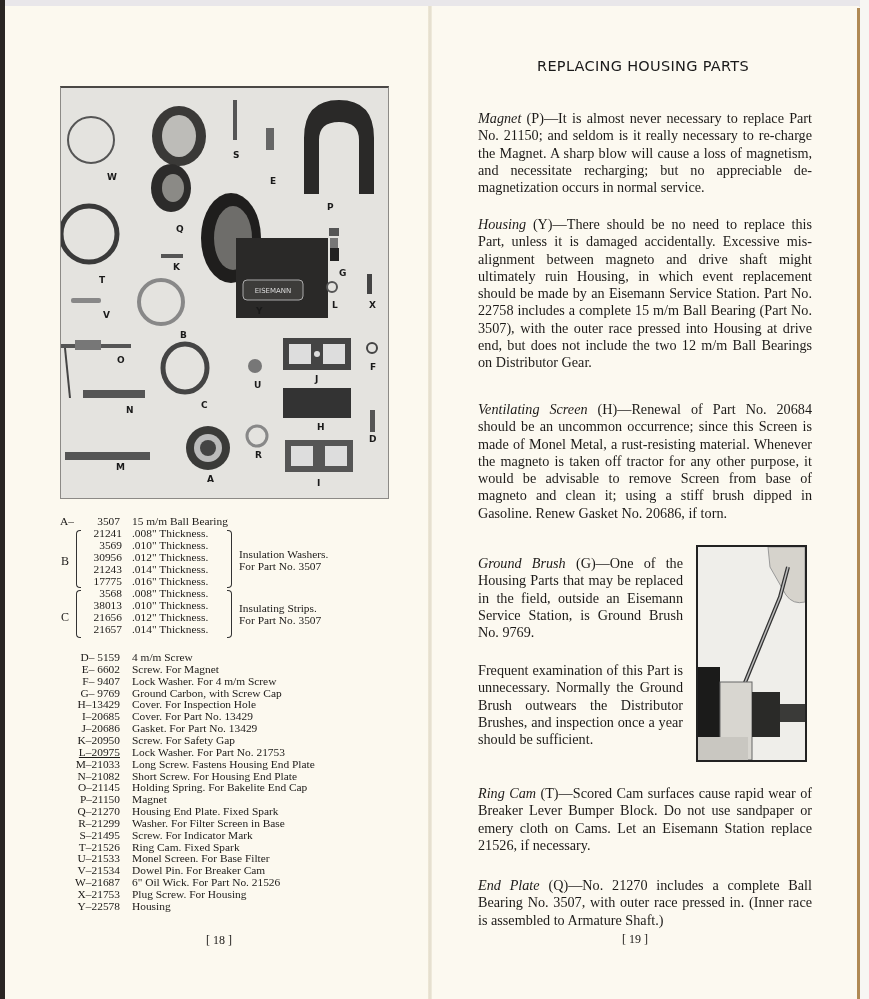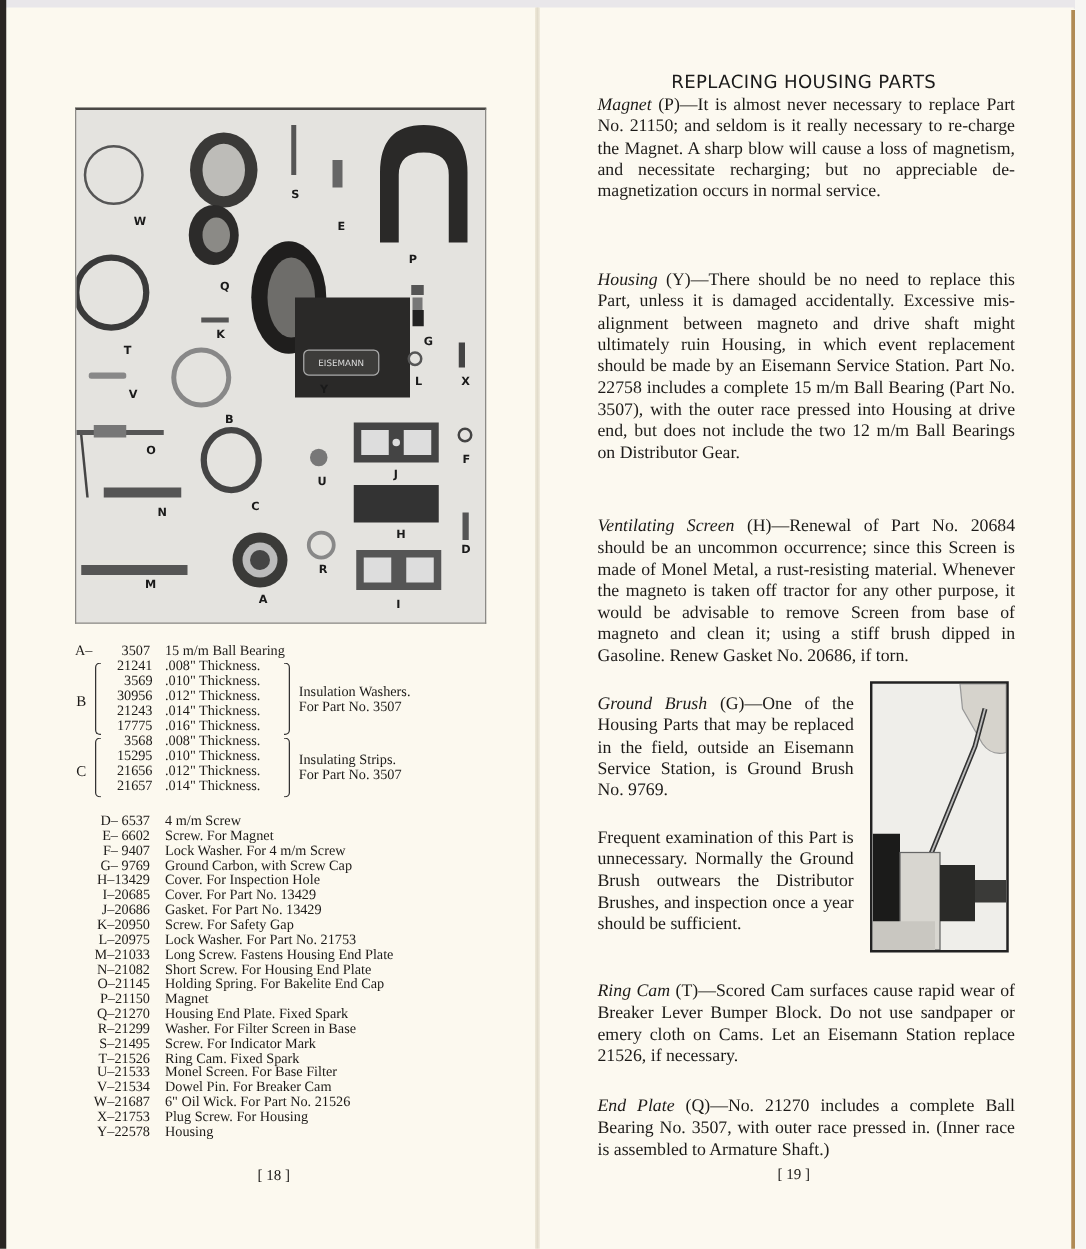--- a/index.html
+++ b/index.html
@@ -201,40 +201,40 @@
     <div>For Part No. 3507</div>
   </div>
 
   <span class="grp-letter" style="left:-1px;top:96px">C</span>
   <div class="brace-l" style="left:14px;top:74px;height:46px"></div>
   <div class="prow" style="top:72px">
       <span class="pnum">3568</span>
       <span class="pdesc">.008" Thickness.</span>
     </div>
   <div class="prow" style="top:84px">
-      <span class="pnum">15295</span>
+      <span class="pnum">38013</span>
       <span class="pdesc">.010" Thickness.</span>
     </div>
   <div class="prow" style="top:96px">
       <span class="pnum">21656</span>
       <span class="pdesc">.012" Thickness.</span>
     </div>
   <div class="prow" style="top:108px">
       <span class="pnum">21657</span>
       <span class="pdesc">.014" Thickness.</span>
     </div>
   <div class="brace-r" style="left:165px;top:74px;height:46px"></div>
   <div class="grp-note" style="left:177px;top:86px">
     <div>Insulating  Strips.</div>
     <div>For Part No. 3507</div>
   </div>
 
   <div id="items-container">
       <div class="prow" style="top: 136px;">
-        <span class="pnum" style="left: -4px; width: 62px;">D– 6537</span>
+        <span class="pnum" style="left: -4px; width: 62px;">D– 5159</span>
         <span class="pdesc">4 m/m Screw</span>
       </div>
       <div class="prow" style="top: 147.85px;">
         <span class="pnum" style="left: -4px; width: 62px;">E– 6602</span>
         <span class="pdesc">Screw. For Magnet</span>
       </div>
       <div class="prow" style="top: 159.7px;">
         <span class="pnum" style="left: -4px; width: 62px;">F– 9407</span>
         <span class="pdesc">Lock Washer. For 4 m/m Screw</span>
       </div>
@@ -252,21 +252,21 @@
       </div>
       <div class="prow" style="top: 207.1px;">
         <span class="pnum" style="left: -4px; width: 62px;">J–20686</span>
         <span class="pdesc">Gasket. For Part No. 13429</span>
       </div>
       <div class="prow" style="top: 218.95px;">
         <span class="pnum" style="left: -4px; width: 62px;">K–20950</span>
         <span class="pdesc">Screw. For Safety Gap</span>
       </div>
       <div class="prow" style="top: 230.8px;">
-        <span class="pnum" style="left: -4px; width: 62px;">L–20975</span>
+        <span class="pnum" style="left: -4px; width: 62px; text-decoration: underline;">L–20975</span>
         <span class="pdesc">Lock Washer. For Part No. 21753</span>
       </div>
       <div class="prow" style="top: 242.65px;">
         <span class="pnum" style="left: -4px; width: 62px;">M–21033</span>
         <span class="pdesc">Long Screw. Fastens Housing End Plate</span>
       </div>
       <div class="prow" style="top: 254.5px;">
         <span class="pnum" style="left: -4px; width: 62px;">N–21082</span>
         <span class="pdesc">Short Screw. For Housing End Plate</span>
       </div>
@@ -314,27 +314,27 @@
         <span class="pnum" style="left: -4px; width: 62px;">Y–22578</span>
         <span class="pdesc">Housing</span>
       </div>
     </div>
 </div>
 
 <div class="pagenum" style="left:206px;top:933px">[ 18 ]</div>
 
 <div class="heading heading-right">REPLACING HOUSING PARTS</div>
 
-<div class="para" style="left:478px;top:76px;width:334px">
+<div class="para" style="left:478px;top:110px;width:334px">
   <i>Magnet</i><span> (P)—</span><span>It is almost never necessary to replace Part No. 21150; and seldom is it really necessary to re-charge the Magnet. A sharp blow will cause a loss of magnetism, and necessitate recharging; but no appreciable de-magnetization occurs in normal service.</span>
 </div>
 <div class="para" style="left:478px;top:216px;width:334px">
   <i>Housing</i><span> (Y)—</span><span>There should be no need to replace this Part, unless it is damaged accidentally. Excessive mis-alignment between magneto and drive shaft might ultimately ruin Housing, in which event replacement should be made by an Eisemann Service Station. Part No. 22758 includes a complete 15 m/m Ball Bearing (Part No. 3507), with the outer race pressed into Housing at drive end, but does not include the two 12 m/m Ball Bearings on Distributor Gear.</span>
 </div>
-<div class="para" style="left:478px;top:413px;width:334px">
+<div class="para" style="left:478px;top:401px;width:334px">
   <i>Ventilating Screen</i><span> (H)—</span><span>Renewal of Part No. 20684 should be an uncommon occurrence; since this Screen is made of Monel Metal, a rust-resisting material. Whenever the magneto is taken off tractor for any other purpose, it would be advisable to remove Screen from base of magneto and clean it; using a stiff brush dipped in Gasoline. Renew Gasket No. 20686, if torn.</span>
 </div>
 <div class="para" style="left:478px;top:555px;width:205px">
   <i>Ground Brush</i><span> (G)—</span><span>One of the Housing Parts that may be replaced in the field, outside an Eisemann Service Station, is Ground Brush No. 9769.</span>
 </div>
 <div class="para" style="left:478px;top:662px;width:205px">
   <span>Frequent examination of this Part is unnecessary. Normally the Ground Brush outwears the Distributor Brushes, and inspection once a year should be sufficient.</span>
 </div>
 
 <div class="inset-photo">

